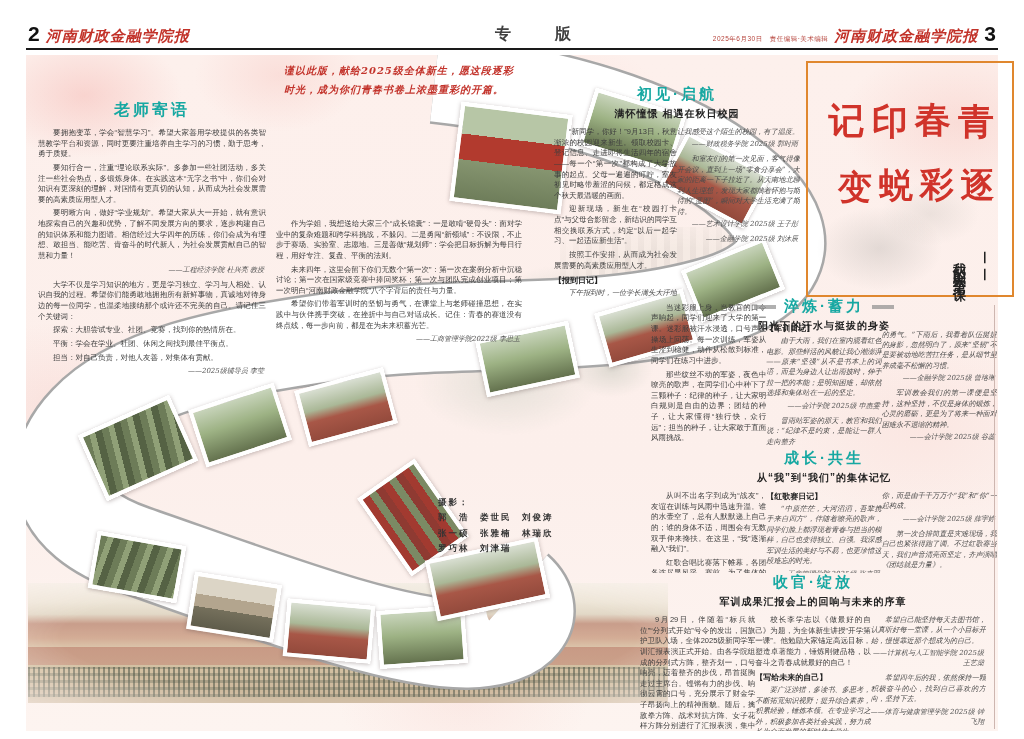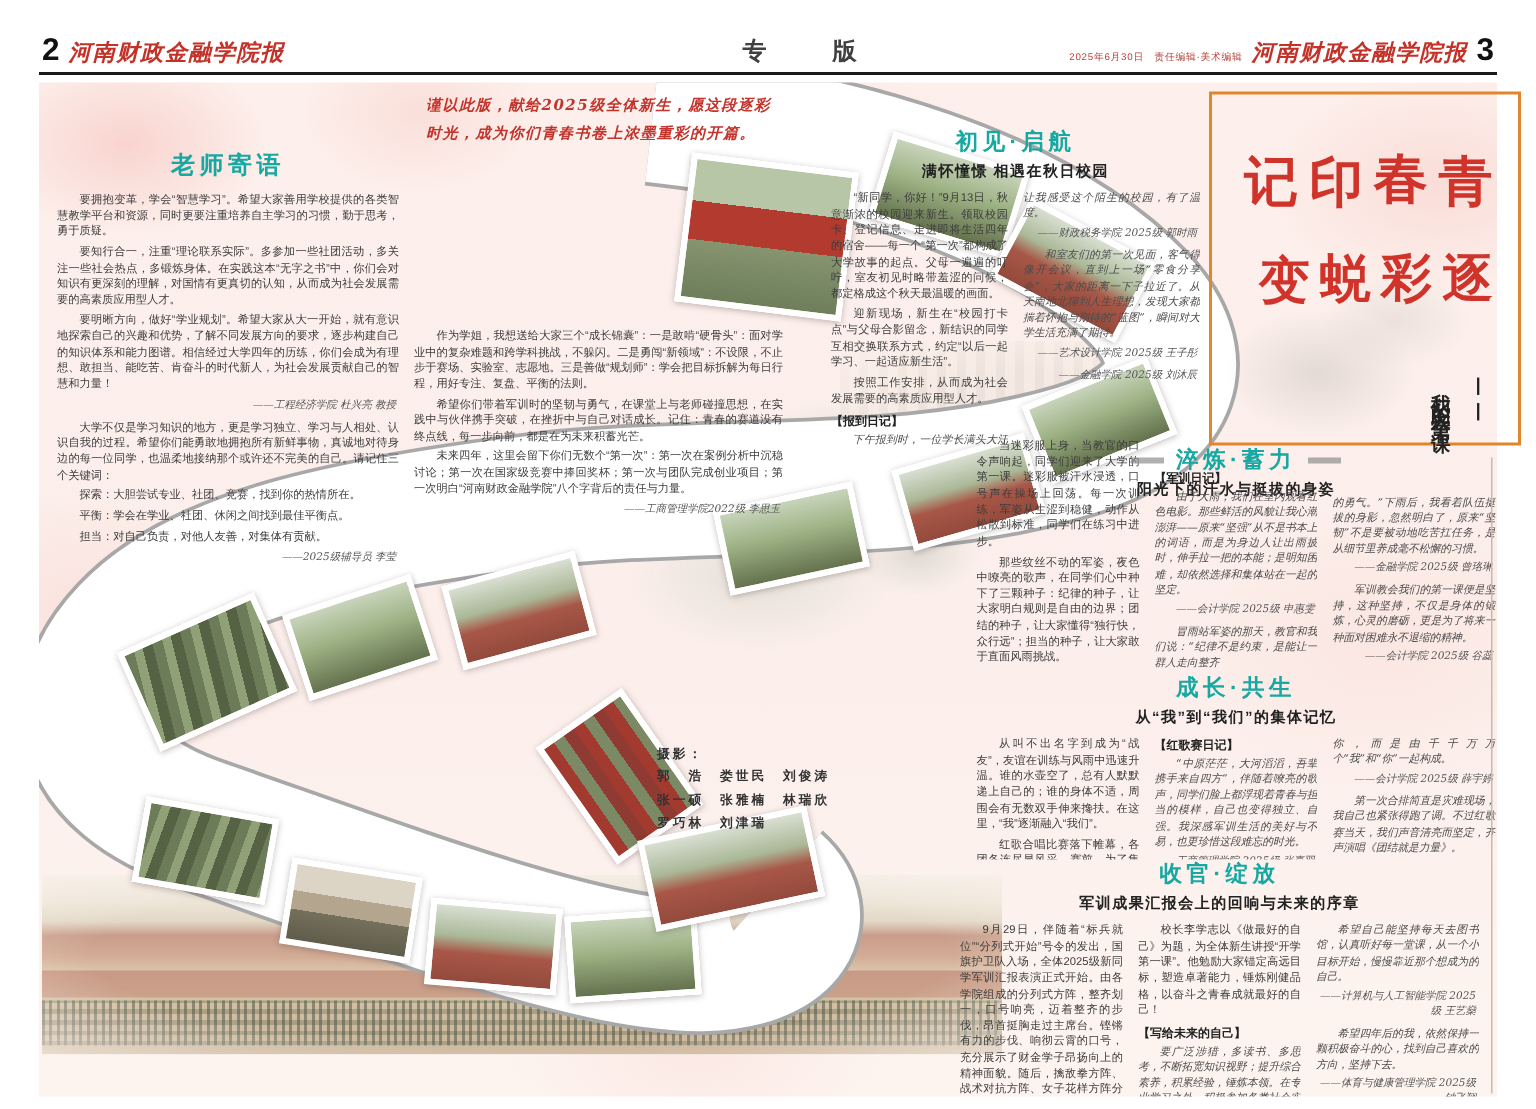--- a/index.html
+++ b/index.html
@@ -41,21 +41,21 @@
                     vertical-align:middle; margin:0 8px; opacity:.7; }
   .sec-sub { font-size:10px; font-weight:bold; color:#222; text-align:center;
              letter-spacing:1px; margin-bottom:6px; }
   .para { font-size:7.5px; line-height:1.42; color:#3d3d3d; text-align:justify;
           text-indent:2em; margin-bottom:3px; }
   .diary-head { font-size:8px; font-weight:bold; color:#222; margin:4px 0 2px; }
   .diary { font-size:7.2px; line-height:1.45; color:#4c4c4c; text-align:justify; text-indent:2em;
            font-family:"DejaVu Serif", serif; font-style:italic; }
   .sig { font-size:7px; color:#555; text-align:right; margin:2px 2px 5px 0;
          font-family:"DejaVu Serif", serif; font-style:italic; }
-  .cols { display:flex; gap:10px; }
+  .cols { display:flex; }
   .col { flex:1; overflow:hidden; }
 
   
   #teacher { position:absolute; left:12px; top:28px; width:228px; height:330px; overflow:hidden;margin-top:17px; }
   #teacher .sec-title { font-size:16px; margin-bottom:7px; }
   #dedication { position:absolute; left:258px; top:6px; width:310px;
     color:#c3342c; font-weight:bold; font-style:italic; font-size:10px; line-height:1.9;
     font-family:"DejaVu Serif", serif; letter-spacing:1px; }
   #senior { position:absolute; left:250px; top:164px; width:246px; height:196px; overflow:hidden; }
   #senior .sec-title { font-size:16px; margin-bottom:6px; }
@@ -199,22 +199,22 @@
       <p class="sig">——工程经济学院 杜兴亮 教授</p>
       <p class="para">大学不仅是学习知识的地方，更是学习独立、学习与人相处、认识自我的过程。希望你们能勇敢地拥抱所有新鲜事物，真诚地对待身边的每一位同学，也温柔地接纳那个或许还不完美的自己。请记住三个关键词：</p>
       <p class="para">探索：大胆尝试专业、社团、竞赛，找到你的热情所在。</p>
       <p class="para">平衡：学会在学业、社团、休闲之间找到最佳平衡点。</p>
       <p class="para">担当：对自己负责，对他人友善，对集体有贡献。</p>
       <p class="sig">——2025级辅导员 李莹</p>
     </div>
 
     <div id="senior">
       <p class="para">作为学姐，我想送给大家三个“成长锦囊”：一是敢啃“硬骨头”：面对学业中的复杂难题和跨学科挑战，不躲闪。二是勇闯“新领域”：不设限，不止步于赛场、实验室、志愿地。三是善做“规划师”：学会把目标拆解为每日行程，用好专注、复盘、平衡的法则。</p>
+      <p class="para">未来四年，这里会留下你们无数个“第一次”：第一次在案例分析中沉稳讨论；第一次在国家级竞赛中捧回奖杯；第一次与团队完成创业项目；第一次明白“河南财政金融学院”八个字背后的责任与力量。</p>
       <p class="para">希望你们带着军训时的坚韧与勇气，在课堂上与老师碰撞思想，在实践中与伙伴携手突破，在挫折中与自己对话成长。记住：青春的赛道没有终点线，每一步向前，都是在为未来积蓄光芒。</p>
-      <p class="para">未来四年，这里会留下你们无数个“第一次”：第一次在案例分析中沉稳讨论；第一次在国家级竞赛中捧回奖杯；第一次与团队完成创业项目；第一次明白“河南财政金融学院”八个字背后的责任与力量。</p>
       <p class="sig">——工商管理学院2022级 李思玉</p>
     </div>
 
     <div id="first">
       <div class="sec-title">初见·启航</div>
       <div class="sec-sub">满怀憧憬 相遇在秋日校园</div>
       <div class="cols">
         <div class="col">
           <p class="para">“新同学，你好！”9月13日，秋意渐浓的校园迎来新生。领取校园卡、登记信息、走进即将生活四年的宿舍——每一个“第一次”都构成了大学故事的起点。父母一遍遍的叮咛，室友初见时略带羞涩的问候，都定格成这个秋天最温暖的画面。</p>
           <p class="para">迎新现场，新生在“校园打卡点”与父母合影留念，新结识的同学互相交换联系方式，约定“以后一起学习、一起适应新生活”。</p>

